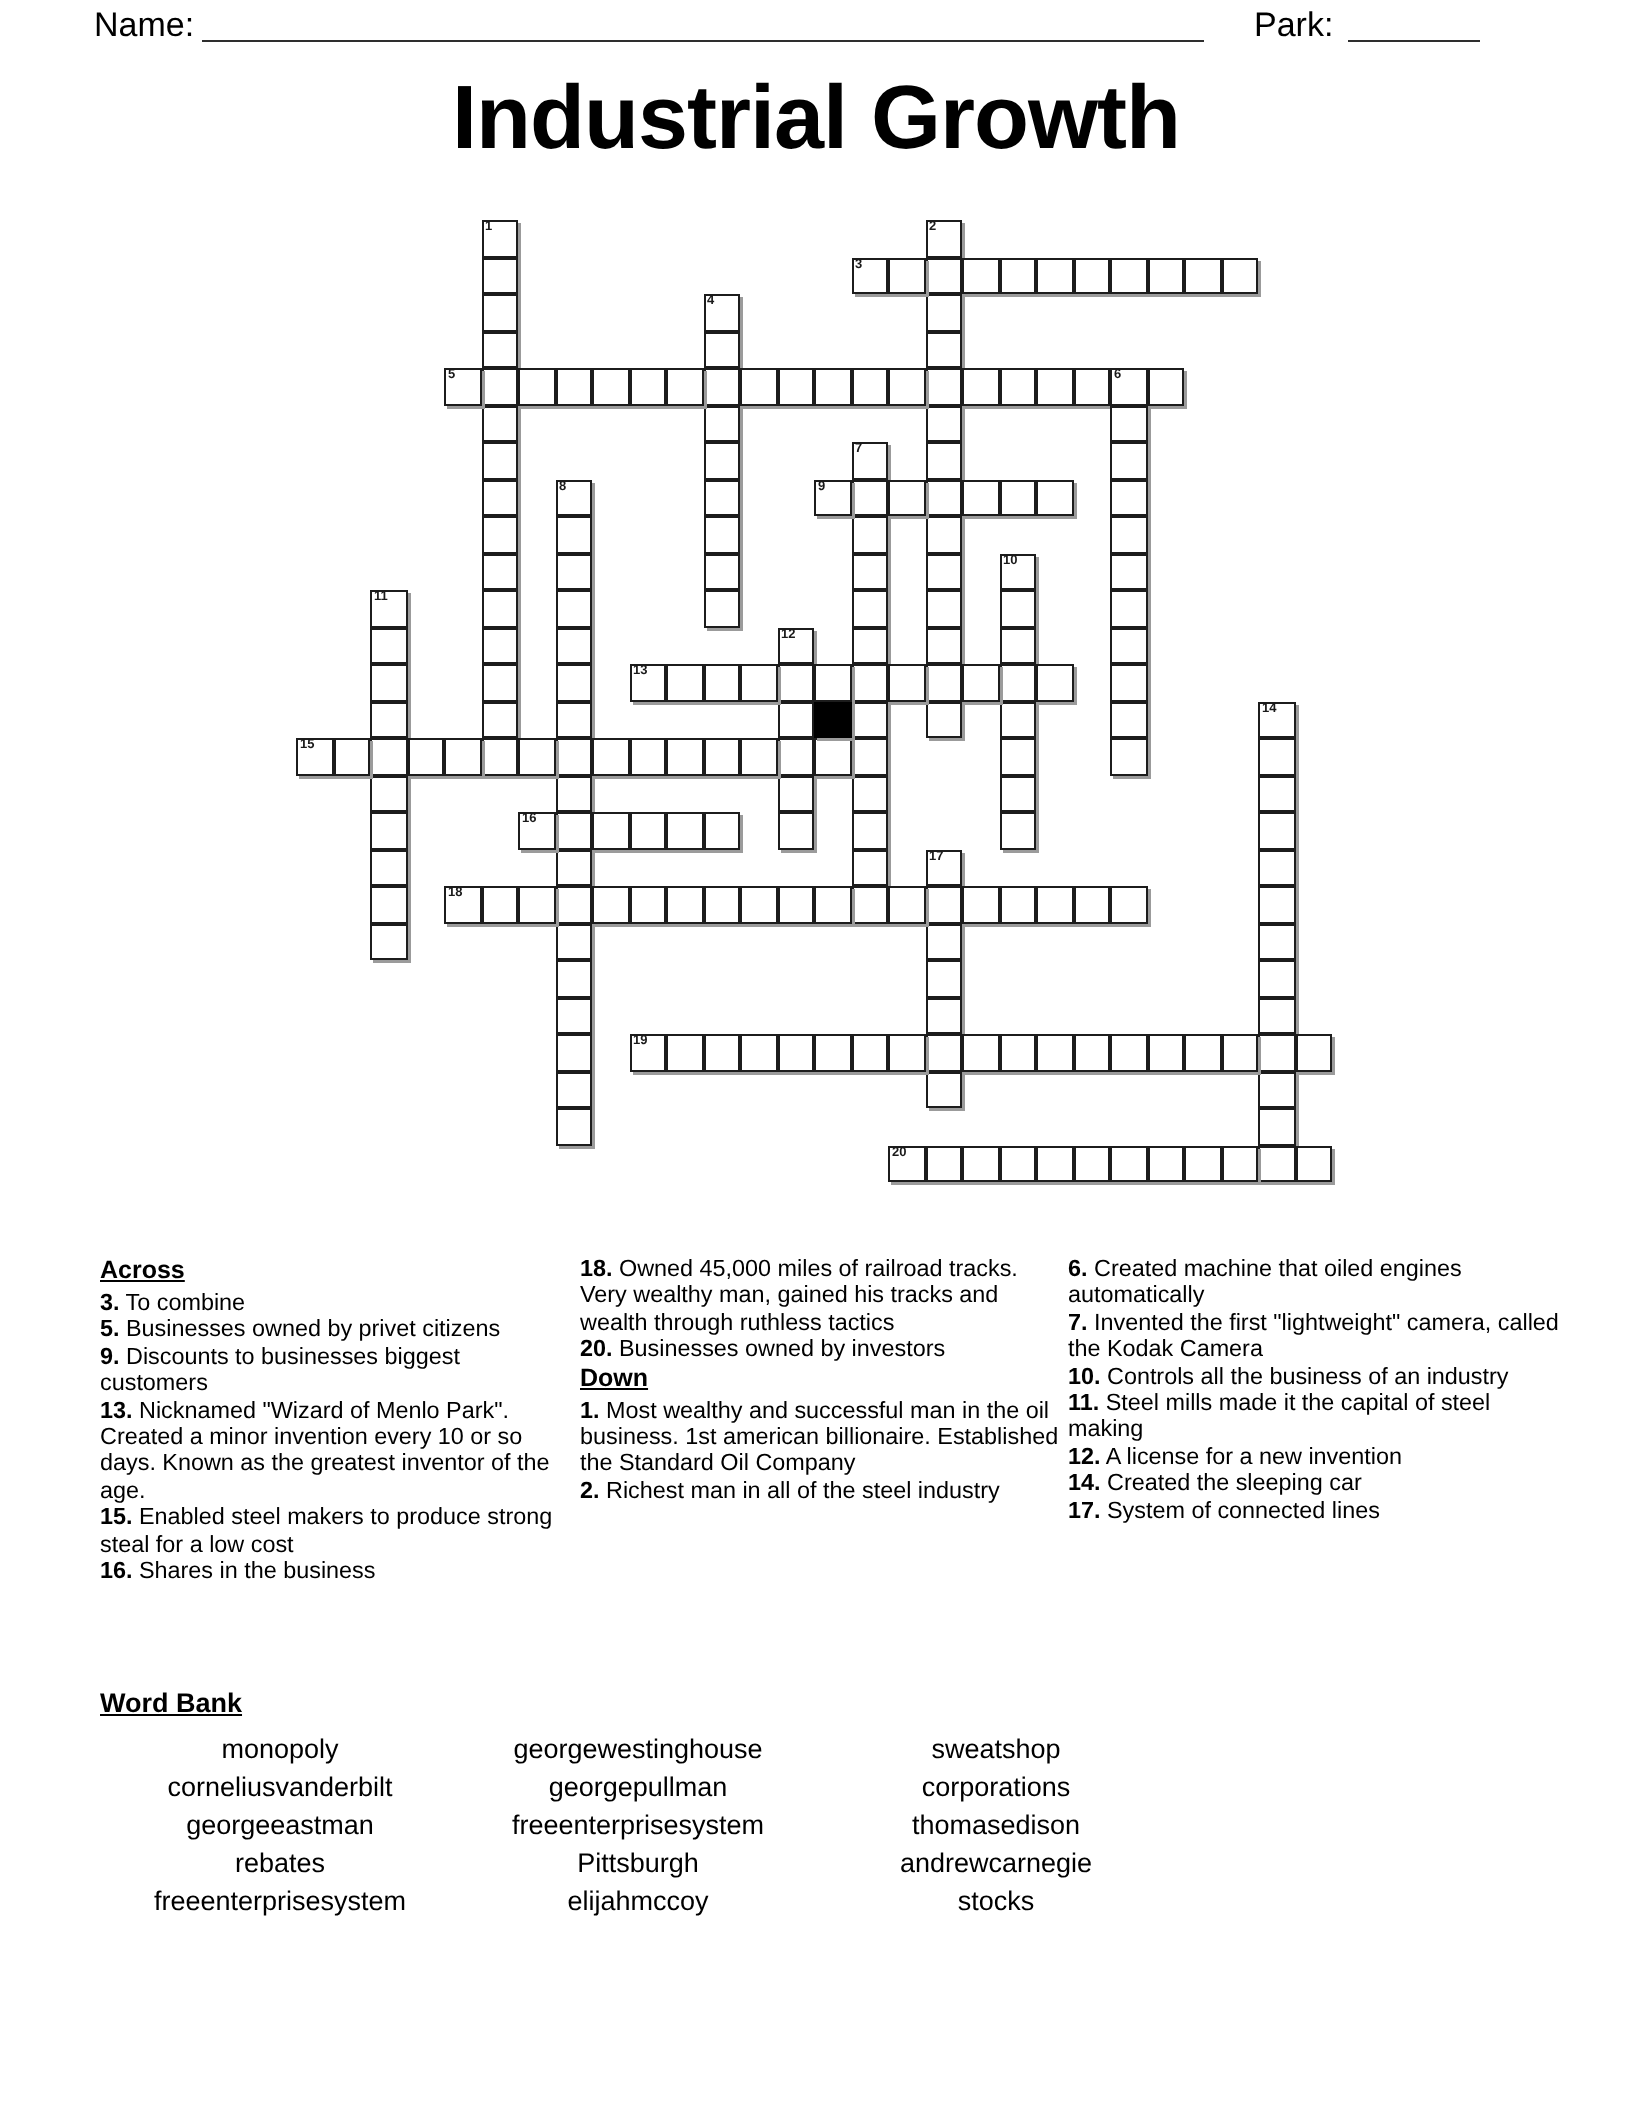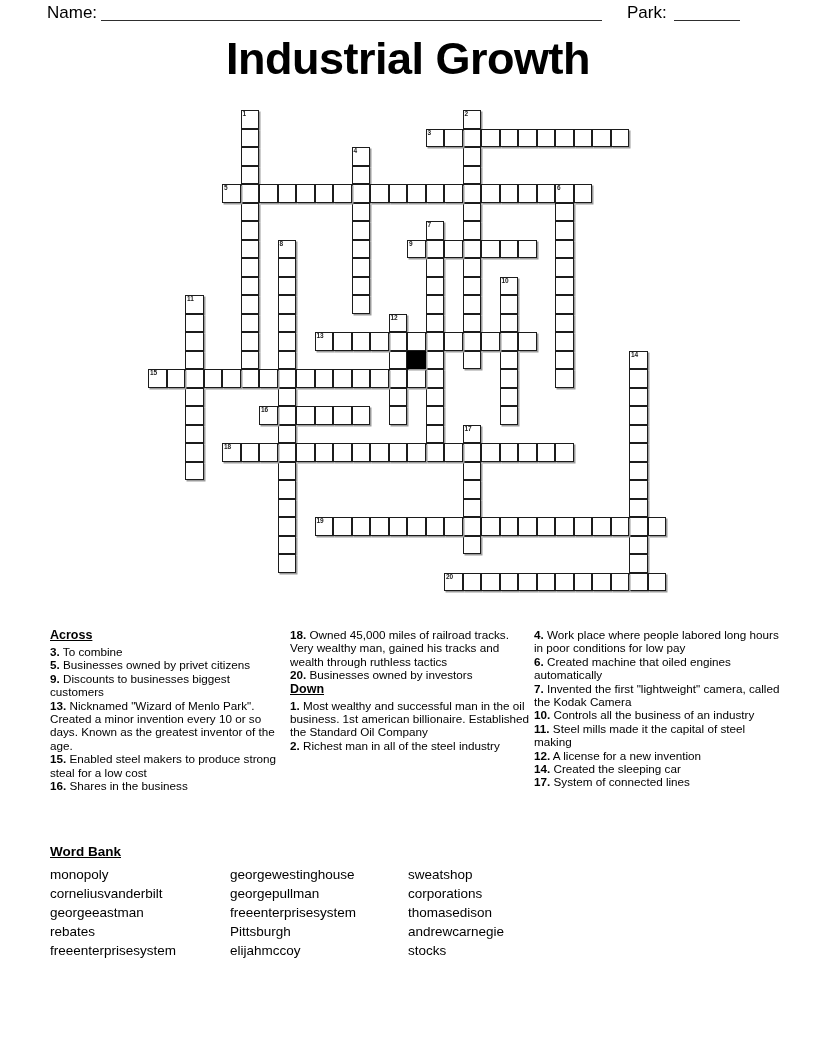--- a/index.html
+++ b/index.html
@@ -49,21 +49,21 @@
   }
   .clue { font-size:11.7px; line-height:13.4px; }
   .clue .cnum { font-weight:700; }
 
   
   #wordbank { position:absolute; top:844px; left:50px; width:740px; }
   #wordbank-heading {
     font-size:13.5px; font-weight:700; text-decoration:underline;
     line-height:16px; margin-bottom:5px;
   }
-  #wb-cols { display:flex; }
+  #wb-cols { display:flex;text-align:center; }
   .wb-col { flex:0 0 auto; }
   .wb-col:nth-child(1) { width:180px; }
   .wb-col:nth-child(2) { width:178px; }
   .wb-col:nth-child(3) { width:180px; }
   .wb-word { font-size:13.5px; line-height:19px; }
 </style>
 </head>
 <body>
 
 <div id="page">
@@ -353,21 +353,20 @@
         <div class="clue"><span class="cnum">16.</span> Shares in the business</div>
       </div>
     <div id="clue-col-2" class="clue-col">
         <div class="clue"><span class="cnum">18.</span> Owned 45,000 miles of railroad tracks. Very wealthy man, gained his tracks and wealth through ruthless tactics</div>
         <div class="clue"><span class="cnum">20.</span> Businesses owned by investors</div>
         <div class="clue-heading">Down</div>
         <div class="clue"><span class="cnum">1.</span> Most wealthy and successful man in the oil business. 1st american billionaire. Established the Standard Oil Company</div>
         <div class="clue"><span class="cnum">2.</span> Richest man in all of the steel industry</div>
       </div>
     <div id="clue-col-3" class="clue-col">
-        <div class="clue"><span class="cnum">4.</span> Work place where people labored long hours in poor conditions for low pay</div>
         <div class="clue"><span class="cnum">6.</span> Created machine that oiled engines automatically</div>
         <div class="clue"><span class="cnum">7.</span> Invented the first "lightweight" camera, called the Kodak Camera</div>
         <div class="clue"><span class="cnum">10.</span> Controls all the business of an industry</div>
         <div class="clue"><span class="cnum">11.</span> Steel mills made it the capital of steel making</div>
         <div class="clue"><span class="cnum">12.</span> A license for a new invention</div>
         <div class="clue"><span class="cnum">14.</span> Created the sleeping car</div>
         <div class="clue"><span class="cnum">17.</span> System of connected lines</div>
       </div>
   </div>
 

